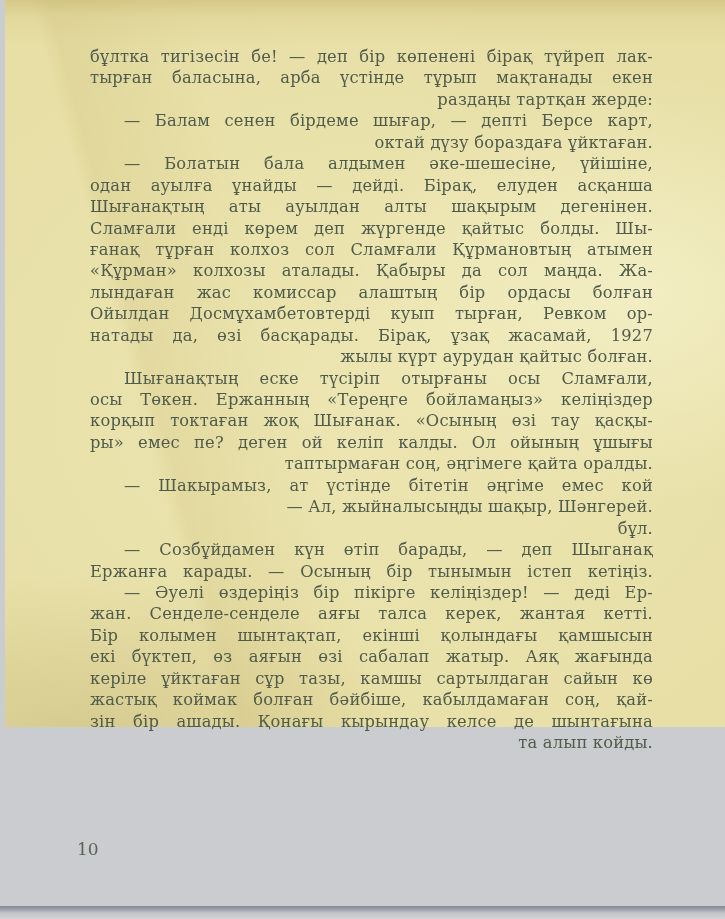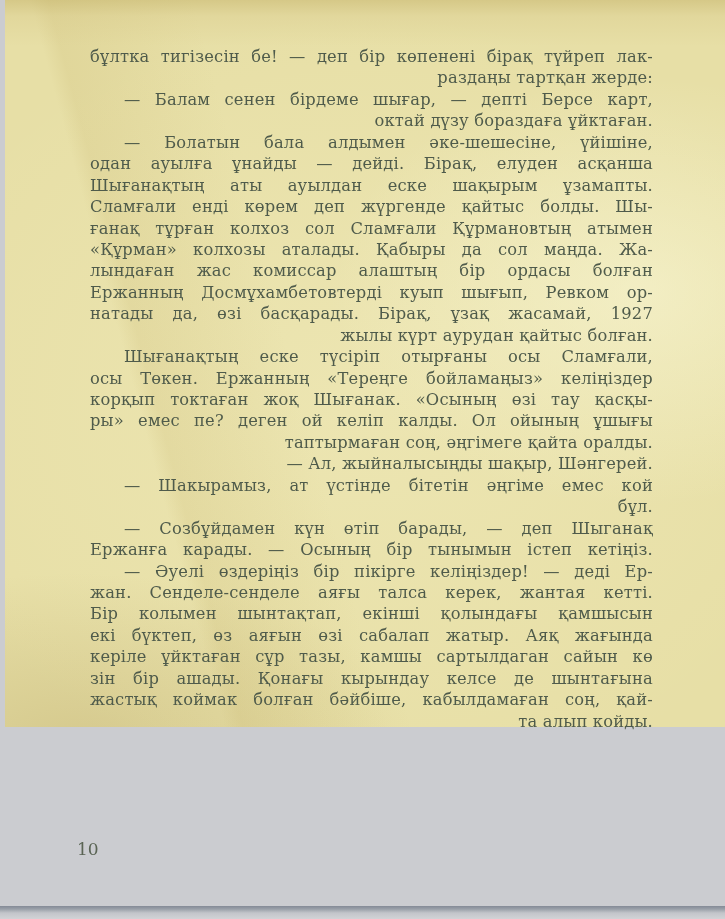--- a/index.html
+++ b/index.html
@@ -60,48 +60,49 @@
     color: #5a6454;
   }
 </style>
 </head>
 <body>
 
 <div class="stage">
   <div class="page">
     <div class="textblock">
       <div class="line j">бұлтка тигізесін бе! — деп бір көпенені бірақ түйреп лак-</div>
+      <div class="line j">тырған баласына, арба үстінде  тұрып мақтанады екен</div>
       <div class="line">раздаңы тартқан жерде:</div>
       <div class="line j ind">— Балам сенен бірдеме шығар, — депті Берсе карт,</div>
       <div class="line">октай дүзу бораздаға ұйктаған.</div>
       <div class="line j ind">— Болатын бала алдымен әке-шешесіне, үйішіне,</div>
       <div class="line j">одан ауылға  ұнайды — дейді. Бірақ,  елуден асқанша</div>
-      <div class="line j">Шығанақтың аты ауылдан еске шақырым ұзамапты.</div>
+      <div class="line j">Шығанақтың аты ауылдан алты шақырым дегенінен.</div>
       <div class="line j">Сламғали енді көрем деп жүргенде қайтыс болды. Шы-</div>
       <div class="line j">ғанақ тұрған колхоз сол Сламғали Құрмановтың атымен</div>
       <div class="line j">«Құрман» колхозы аталады. Қабыры да сол маңда. Жа-</div>
       <div class="line j">лындаған жас комиссар алаштың бір ордасы болған</div>
-      <div class="line j">Ержанның Досмұхамбетовтерді куып шығып, Ревком ор-</div>
+      <div class="line j">Ойылдан Досмұхамбетовтерді куып тырған, Ревком ор-</div>
       <div class="line j">натады да, өзі басқарады. Бірақ, ұзақ жасамай, 1927</div>
       <div class="line">жылы күрт аурудан қайтыс болған.</div>
       <div class="line j ind">Шығанақтың еске түсіріп  отырғаны осы Сламғали,</div>
       <div class="line j">осы Төкен. Ержанның «Тереңге  бойламаңыз» келіңіздер</div>
       <div class="line j">корқып токтаған жоқ Шығанак. «Осының өзі тау қасқы-</div>
       <div class="line j">ры» емес пе? деген ой келіп калды. Ол ойының  ұшығы</div>
       <div class="line">таптырмаған соң, әңгімеге қайта оралды.</div>
+      <div class="line j ind">— Шакырамыз,  ат үстінде бітетін  әңгіме емес кой</div>
       <div class="line ind">— Ал, жыйналысыңды шақыр, Шәнгерей.</div>
-      <div class="line j ind">— Шакырамыз,  ат үстінде бітетін  әңгіме емес кой</div>
       <div class="line">бұл.</div>
       <div class="line j ind">— Созбұйдамен  күн  өтіп  барады, — деп  Шыганақ</div>
       <div class="line j">Ержанға карады. — Осының бір тынымын істеп кетіңіз.</div>
       <div class="line j ind">— Әуелі өздеріңіз бір пікірге  келіңіздер! — деді Ер-</div>
       <div class="line j">жан. Сенделе-сенделе аяғы талса  керек, жантая кетті.</div>
       <div class="line j">Бір колымен шынтақтап,  екінші  қолындағы  қамшысын</div>
       <div class="line j">екі бүктеп, өз аяғын өзі сабалап  жатыр.  Аяқ  жағында</div>
       <div class="line j">керіле ұйктаған сұр тазы, камшы сартылдаган сайын кө</div>
+      <div class="line j">жастық коймак болған бәйбіше, кабылдамаған соң, қай-</div>
       <div class="line j">зін бір ашады. Қонағы  кырындау  келсе  де  шынтағына</div>
-      <div class="line j">жастық коймак болған бәйбіше, кабылдамаған соң, қай-</div>
       <div class="line">та алып койды.</div>
     </div>
     <div class="pagenum">10</div>
   </div>
   <div class="scan-edge"></div>
 </div>
 
 </body></html>

